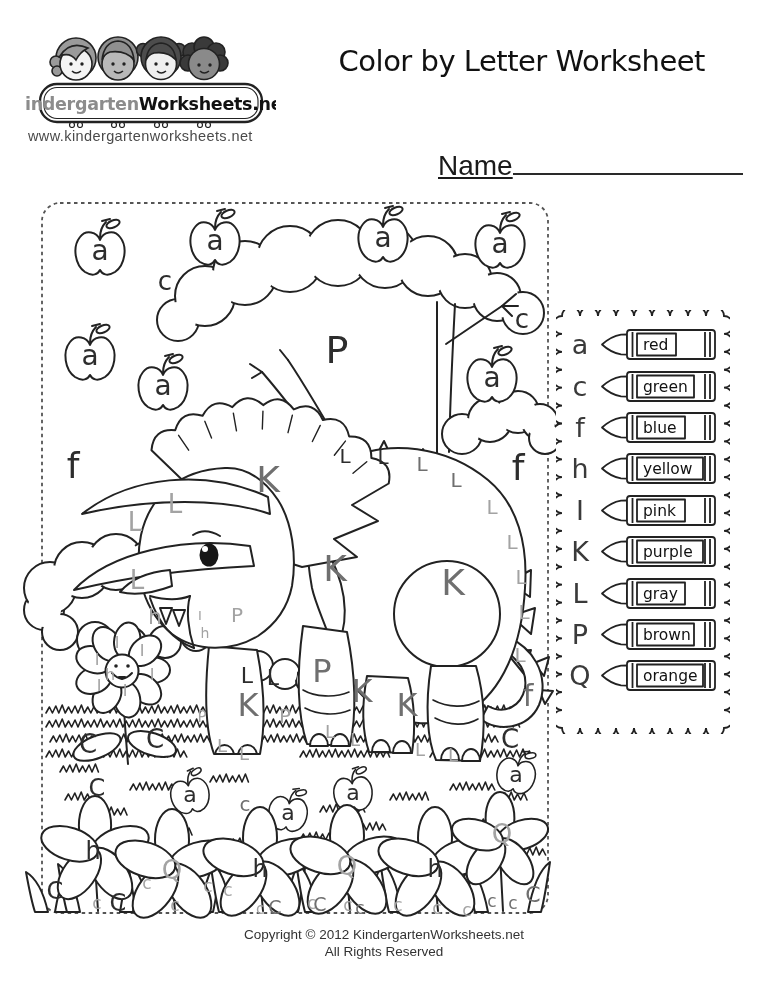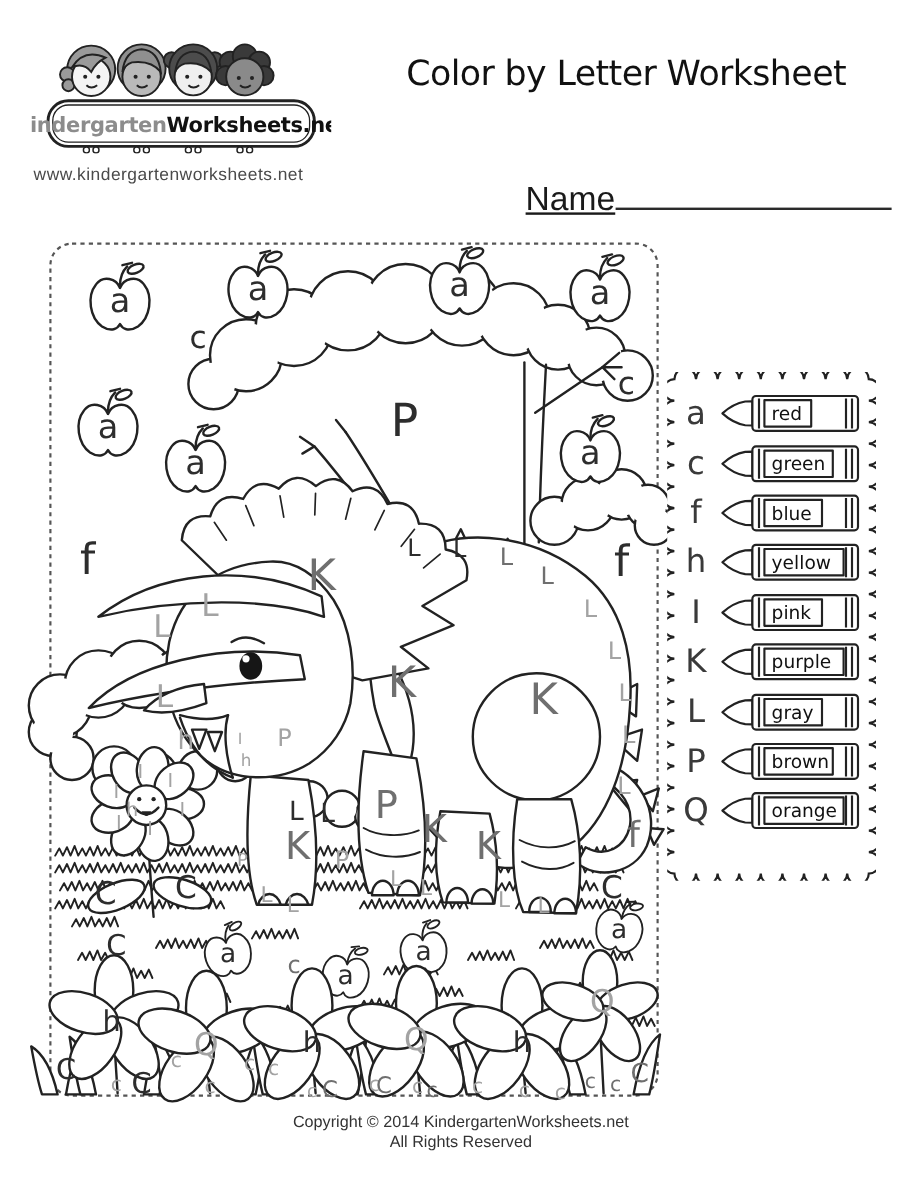--- a/index.html
+++ b/index.html
@@ -1,20 +1,20 @@
 <!DOCTYPE html>
 <html><head>
 <meta charset="utf-8">
 <style>
   html,body{margin:0;padding:0;background:#fff;}
   body{width:768px;height:994px;position:relative;font-family:"Liberation Sans",sans-serif;color:#1c1c1c;overflow:hidden;}
   .abs{position:absolute;}
   #art{position:absolute;left:0;top:0;width:768px;height:994px;}
   .logo-svg{left:26px;top:22px;}
-  .www{left:28px;top:138px;font-size:14.5px;color:#4a4a4a;letter-spacing:.4px;}
+  .www{left:28px;top:128px;font-size:14.5px;color:#4a4a4a;letter-spacing:.4px;}
   .title{left:235px;top:44px;width:470px;text-align:right;font-family:"DejaVu Sans",sans-serif;font-size:29px;color:#111;letter-spacing:-.5px;white-space:nowrap;}
   .name-row{left:438px;top:148px;white-space:nowrap;}
   .name-label{font-size:28px;color:#1a1a1a;text-decoration:underline;}
   .name-line{display:inline-block;width:230px;height:25px;border-bottom:2px solid #2a2a2a;vertical-align:baseline;}
   .color-key{left:552px;top:272px;width:196px;height:470px;}
   .key-title{position:absolute;left:0;top:0;width:182px;text-align:center;font-family:Liberation Sans, sans-serif;font-size:27px;color:#0f766e;letter-spacing:-.5px;margin-top:44px;}
   .key-box{position:absolute;left:4px;top:38px;}
   .key-rows{position:absolute;left:14px;top:52px;}
   .key-row{display:flex;align-items:center;height:41.4px;gap:5px;}
   .key-letter{width:28px;text-align:center;font-family:"DejaVu Sans",sans-serif;font-size:27px;color:#3a3a3a;}
@@ -661,15 +661,15 @@
             <line x1="111" y1="6" x2="111" y2="31"></line>
             <rect x="38" y="7.5" width="66" height="22" fill="#fff"></rect>
           </g>
           <text x="44" y="24" font-size="15.5" fill="#111" stroke="none" font-family="Liberation Sans,sans-serif">orange</text>
         </svg>
       </div>
     </div>
 </div>
 
 <div class="abs footer">
-  <div>Copyright © 2014 KindergartenWorksheets.net</div>
+  <div>Copyright © 2012 KindergartenWorksheets.net</div>
   <div>All Rights Reserved</div>
 </div>
 
 </body></html>

